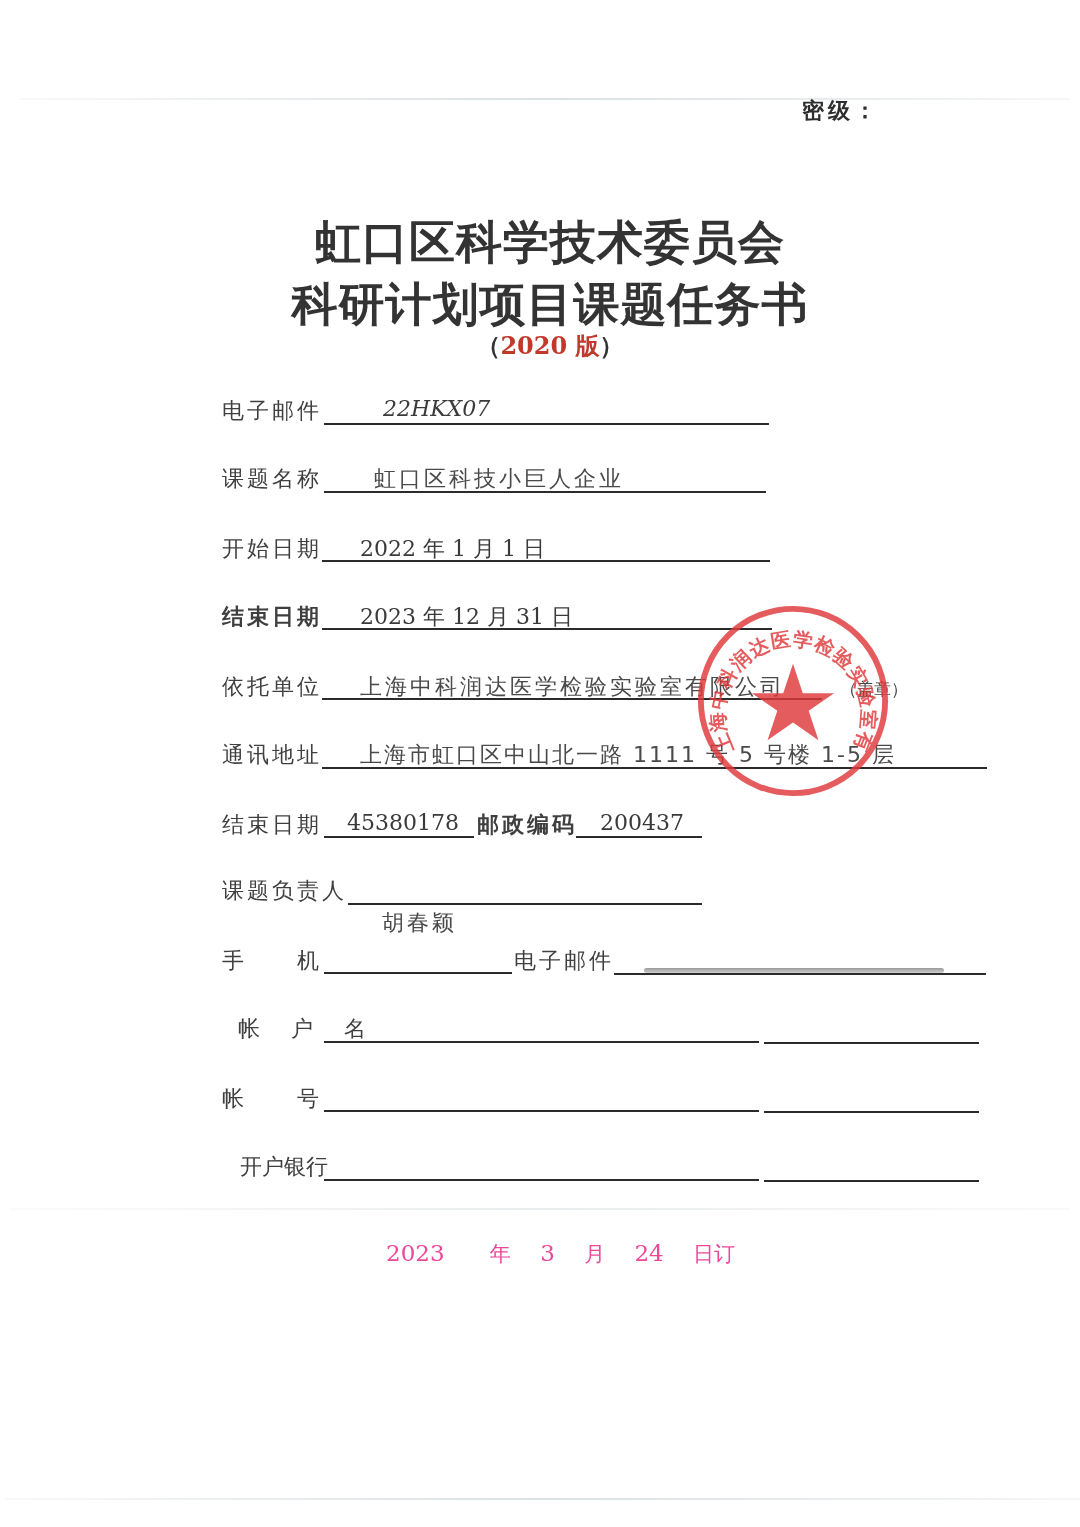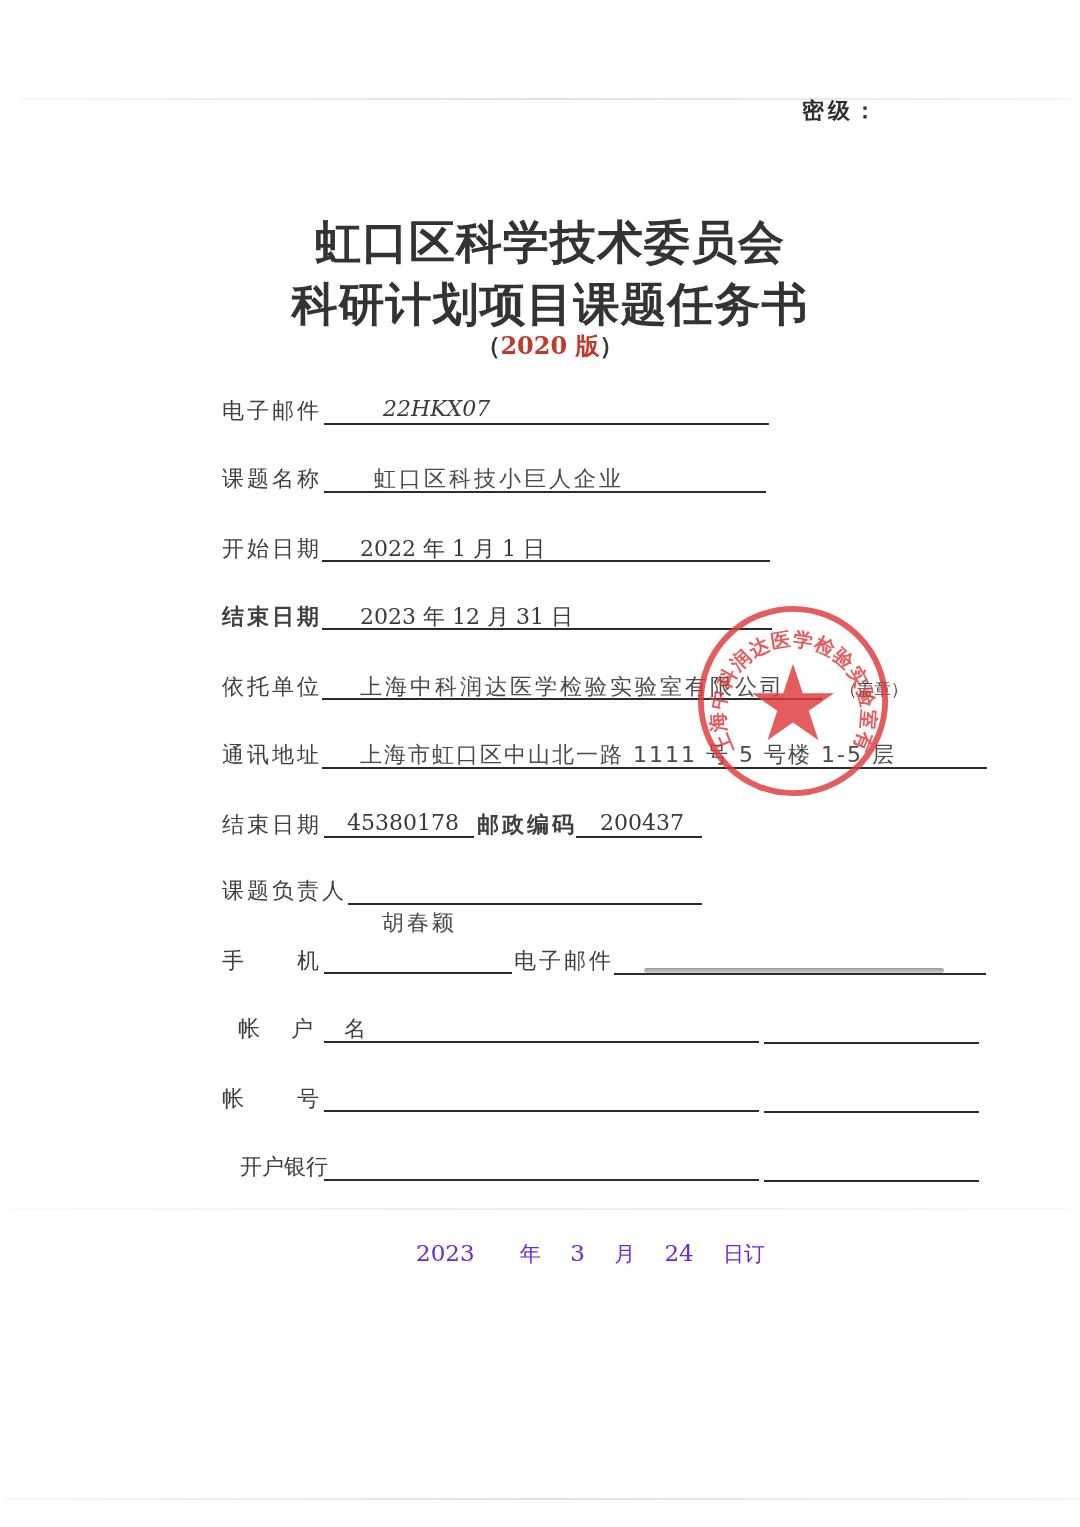--- a/index.html
+++ b/index.html
@@ -36,22 +36,22 @@
   .line {
     position: absolute; height: 2px; background: #2b2b2b;
   }
   .value {
     position: absolute; top: 0; color: #3a3a3a;
     font-family: "DejaVu Serif", "Liberation Serif", serif; font-size: 22px;
   }
   .value.cn { font-family: "DejaVu Sans", sans-serif; letter-spacing: 3px; color: #4a4a4a; }
   .note { position: absolute; font-size: 17px; color: #444; font-family: "DejaVu Sans", sans-serif; }
   .footer-date {
-    position: absolute; top: 1240px; left: 386px; font-size: 23px; color: #6d28d9;
-    font-family: "DejaVu Serif", serif; white-space: nowrap; margin-left: 30px;
+    position: absolute; top: 1240px; left: 386px; font-size: 23px; color: #ec4899;
+    font-family: "DejaVu Serif", serif; white-space: nowrap;
   }
   .footer-date span { display: inline-block; }
   .seal {
     position: absolute; left: 695px; top: 603px; width: 196px; height: 196px;
     opacity: 0.82; pointer-events: none;
   }
 </style>
 </head>
 <body>
 

